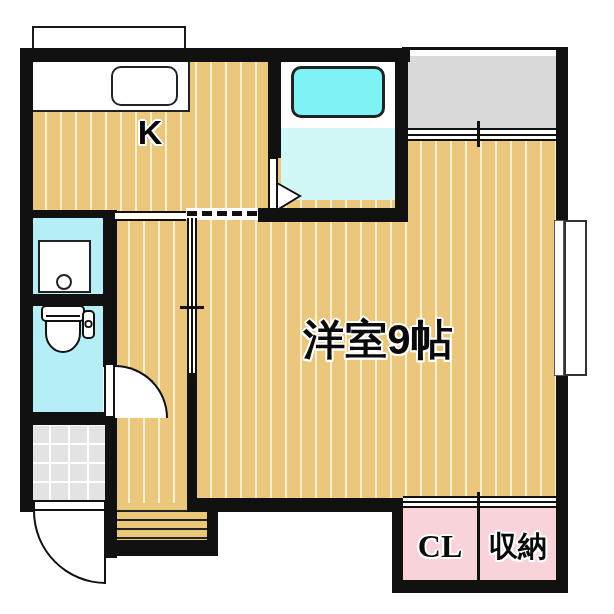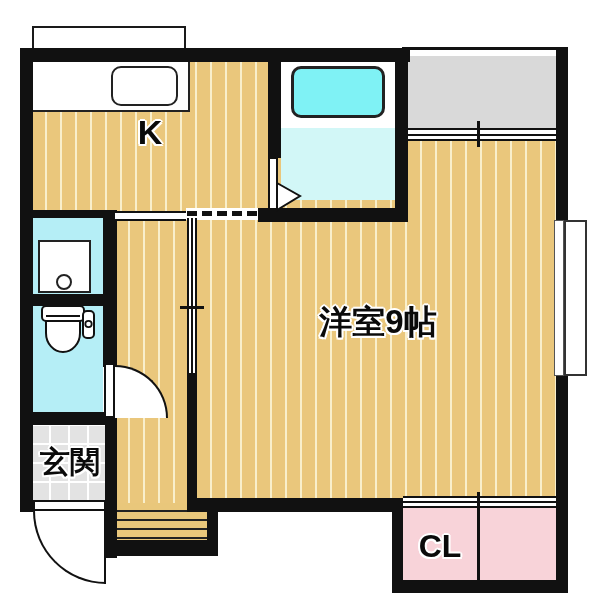--- a/index.html
+++ b/index.html
@@ -112,17 +112,17 @@
   <div class="opening" style="left:115px;top:365px;width:53px;height:53px;background:#fff;border-top:2.5px solid #111;border-right:2.5px solid #111;border-top-right-radius:100% 100%;"></div>
   <div class="leaf" style="left:104px;top:363px;width:11px;height:55px;"></div>
 
   <div class="opening" style="left:33px;top:511px;width:73px;height:73px;background:#fff;border-left:2.5px solid #111;border-bottom:2.5px solid #111;border-right:2px solid #111;border-bottom-left-radius:100% 100%;"></div>
   <div class="leaf" style="left:33px;top:500px;width:73px;height:11px;"></div>
 
   <div class="opening" style="left:564px;top:220px;width:23px;height:156px;background:#fff;border:2px solid #333;"></div>
   <div class="opening" style="left:554px;top:220px;width:10px;height:156px;background:#fff;border:1px solid #555;"></div>
 
   <div class="label" style="left:115px;top:112px;width:70px;height:40px;font-size:34px;line-height:40px;">K</div>
-  <div class="label" style="left:258px;top:302px;width:240px;height:40px;font-size:33px;line-height:40px;">洋室9帖</div>
-  <div class="label" style="left:22px;top:444px;width:96px;height:36px;font-size:30px;line-height:36px;">玄関</div>
-  <div class="label" style="left:403px;top:528px;width:74px;height:36px;font-size:32px;line-height:36px;">CL</div>
+  <div class="label" style="left:258px;top:320px;width:240px;height:40px;font-size:42px;line-height:40px;">洋室9帖</div>
+  <div class="label" style="left:403px;top:528px;width:74px;height:36px;font-size:32px;line-height:36px;font-family:Liberation Serif, serif;">CL</div>
+  <div class="label" style="left:480px;top:528px;width:76px;height:36px;font-size:29px;line-height:36px;">収納</div>
 
 </div>
 
 </body></html>

